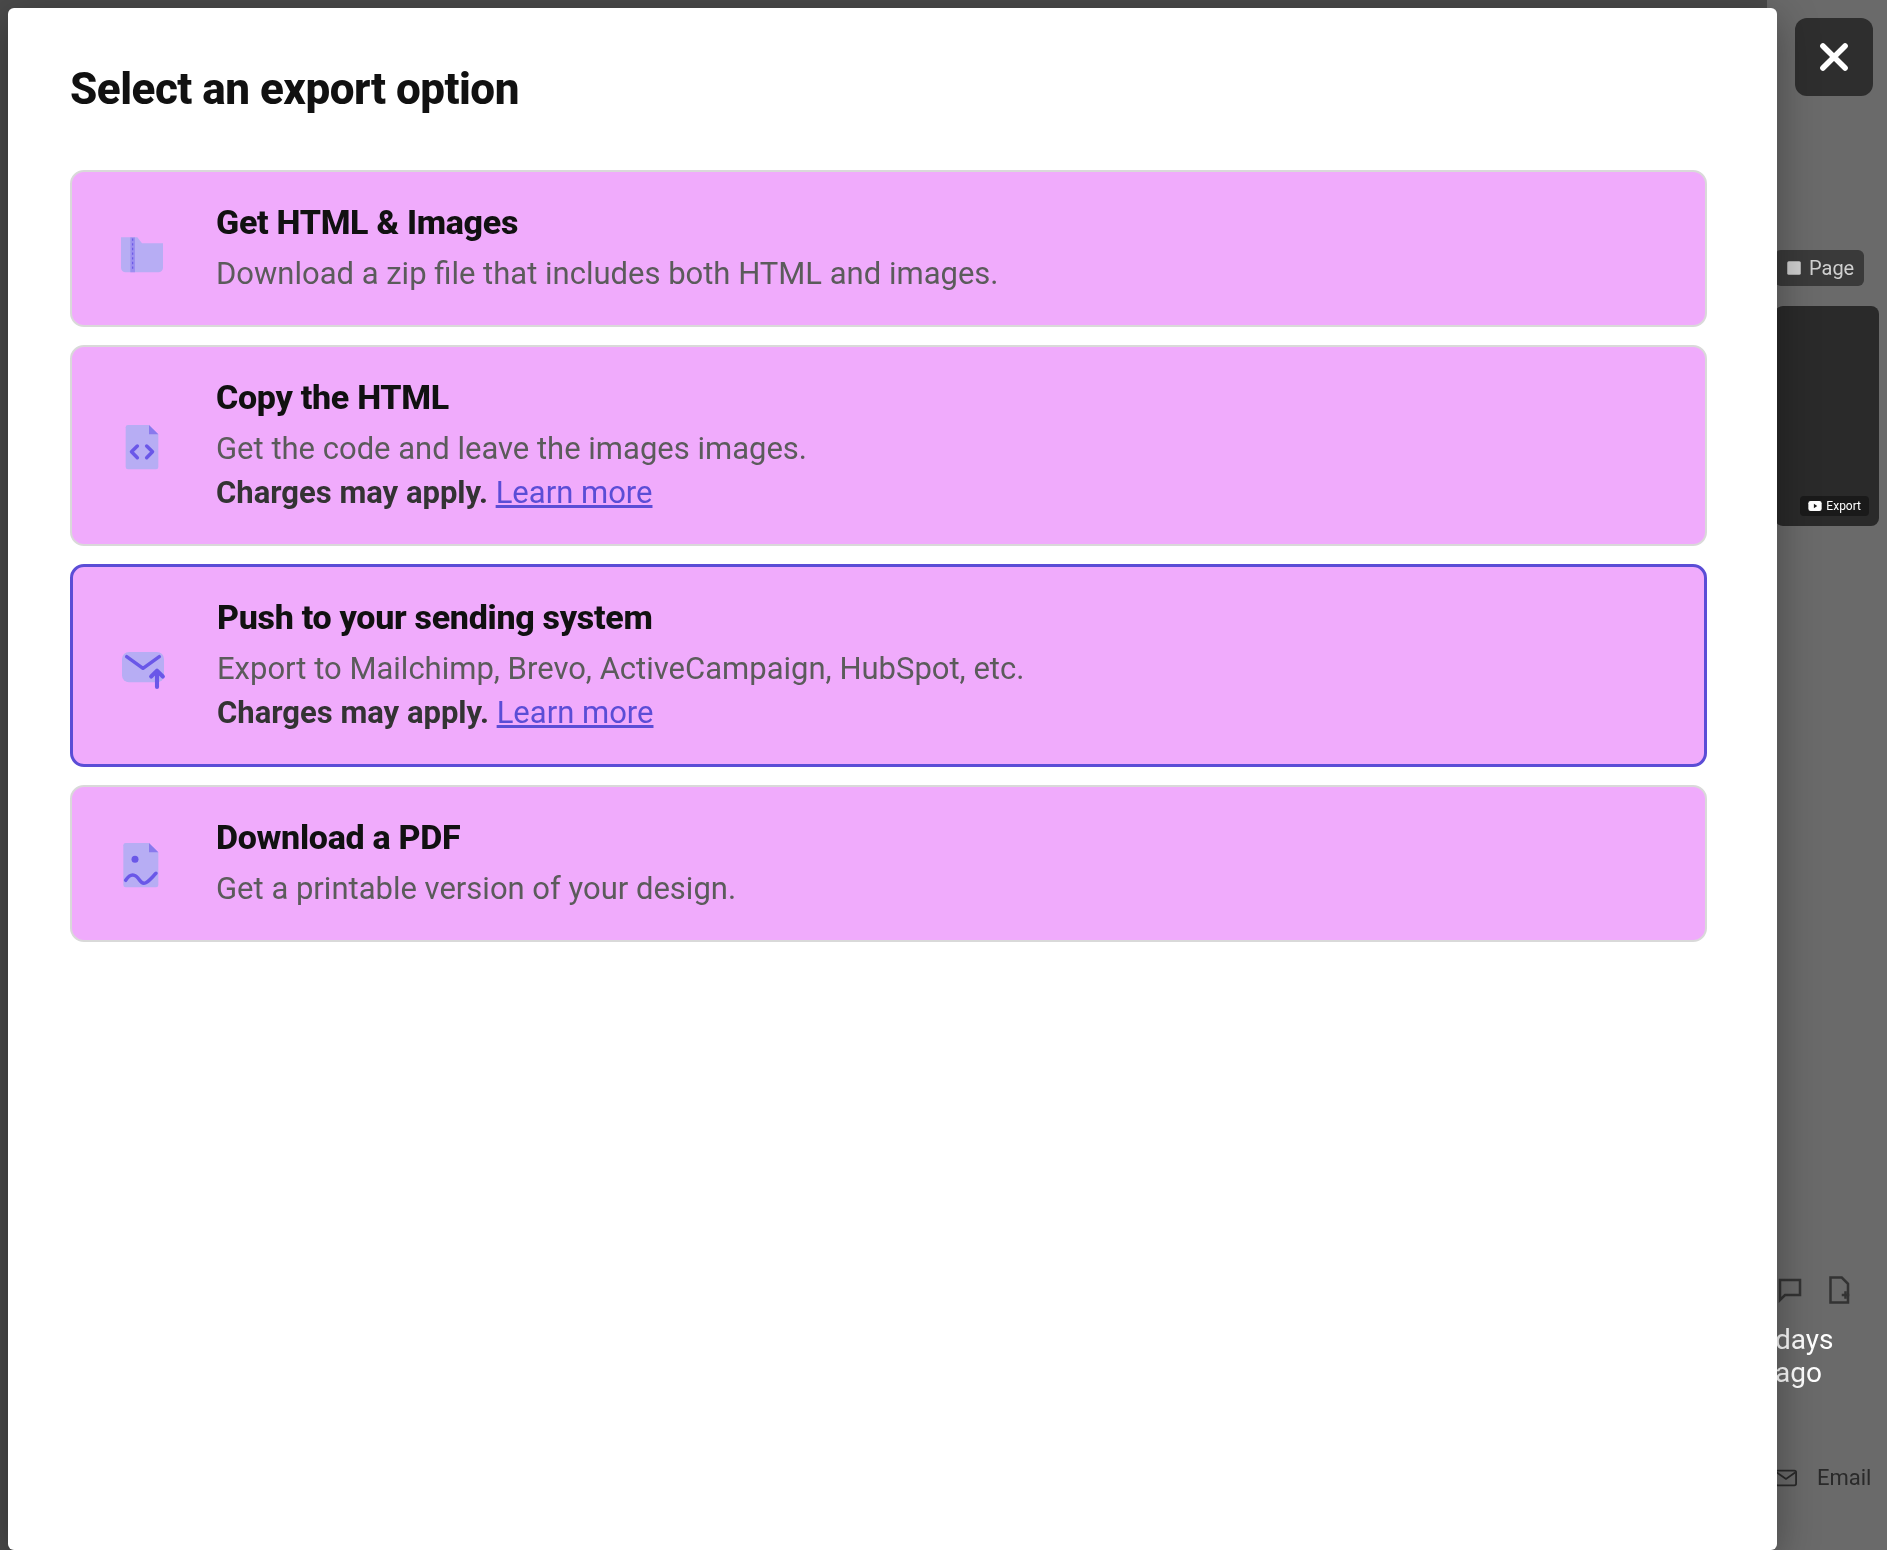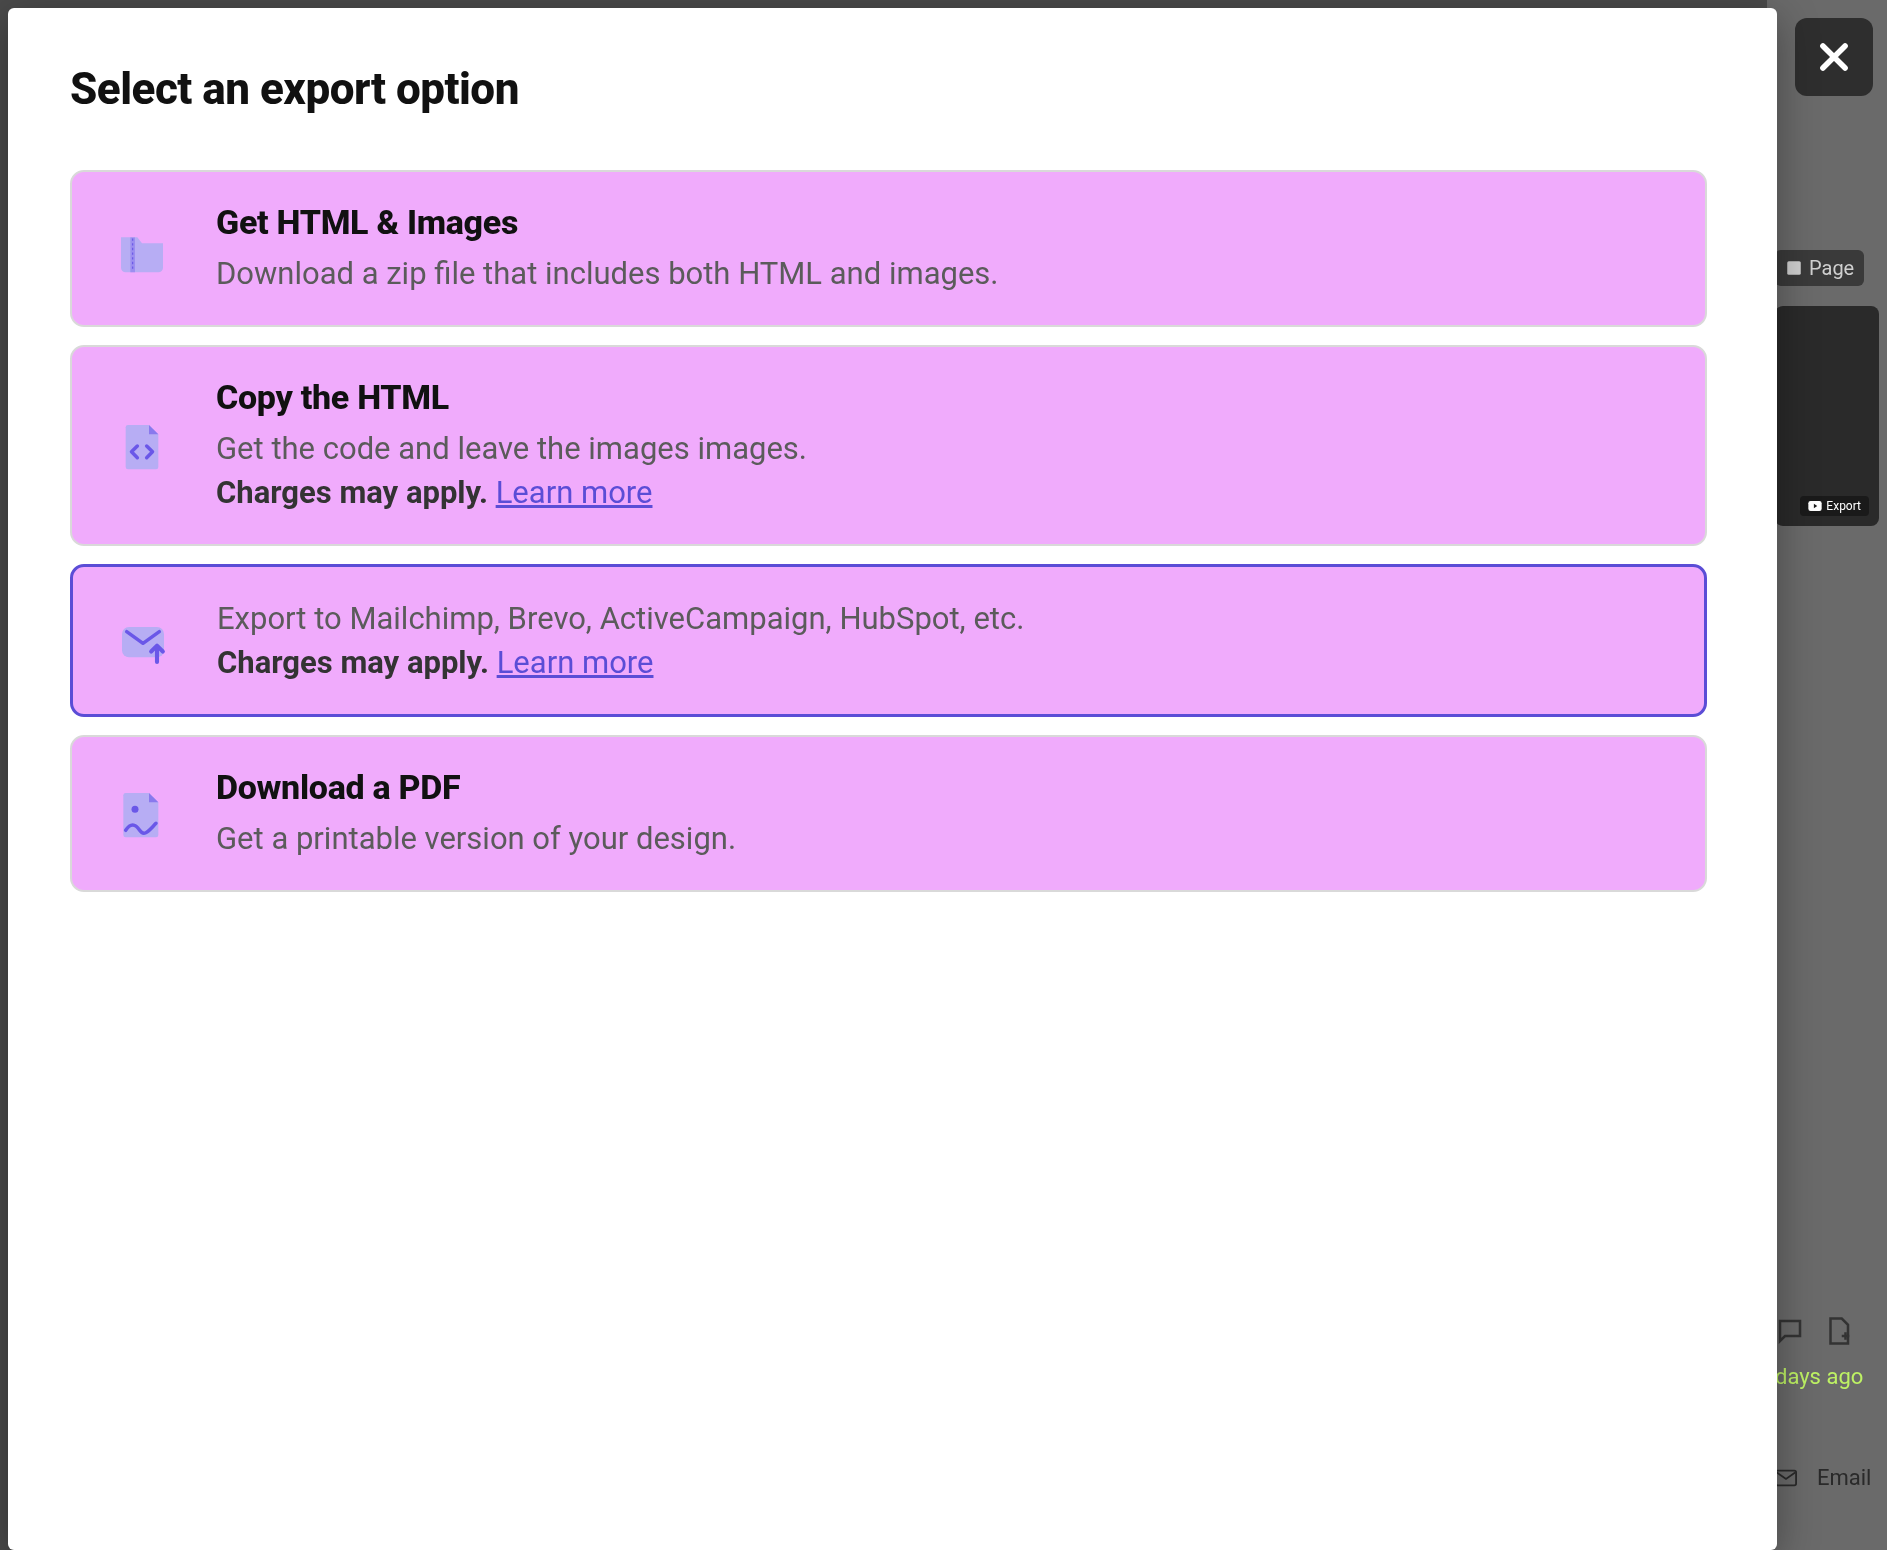--- a/index.html
+++ b/index.html
@@ -149,21 +149,21 @@
   <div class="spacer"></div>
   <div class="row">
     <svg width="30" height="30" viewBox="0 0 24 24">
         <path d="M4 4h16v12H8l-4 4V4z" fill="none" stroke="#333" stroke-width="2"></path>
       </svg>
     <svg width="30" height="30" viewBox="0 0 24 24">
         <path d="M6 2h9l5 5v15H6z" fill="none" stroke="#333" stroke-width="2"></path>
         <path d="M15 16h6M18 13v6" stroke="#333" stroke-width="2"></path>
       </svg>
   </div>
-  <div style="font-size:22px; color:#bef264; margin-top:18px;">days ago</div>
+  <div style="font-size:28px; color:#ffffff; margin-top:18px;">days ago</div>
   <div style="display:flex; align-items:center; gap:20px; margin-top:76px; color:#2a2a2a; font-size:22px;">
     <svg width="22" height="18" viewBox="0 0 24 18">
         <rect x="1" y="1" width="22" height="16" rx="2" fill="none" stroke="#2a2a2a" stroke-width="2"></rect>
         <path d="M2 3l10 7L22 3" stroke="#2a2a2a" stroke-width="2" fill="none"></path>
       </svg>
     <span>Email</span>
   </div>
 </div>
 
 <div class="close-btn">
@@ -211,20 +211,21 @@
 
   <div class="option selected">
     <div class="opt-icon">
       <svg viewBox="0 0 48 48">
         <rect x="6" y="12" width="36" height="26" rx="6" class="purple-fill"></rect>
         <path d="M10 16l14 10L38 16" stroke="#6a57e8" stroke-width="3" fill="none" stroke-linecap="round" stroke-linejoin="round"></path>
         <path d="M36 30v14M31 35l5-5 5 5" stroke="#6a57e8" stroke-width="3.5" fill="none" stroke-linecap="round" stroke-linejoin="round" transform="translate(0,-2)"></path>
       </svg>
     </div>
     <div class="opt-text">
+      <div class="opt-title">Push to your sending system</div>
       <div class="opt-desc">
         <span>Export to Mailchimp, Brevo, ActiveCampaign, HubSpot, etc.</span><br>
         <span class="charges">Charges may apply.</span>
         <a class="learn-link">Learn more</a>
       </div>
     </div>
   </div>
 
   <div class="option">
     <div class="opt-icon">

